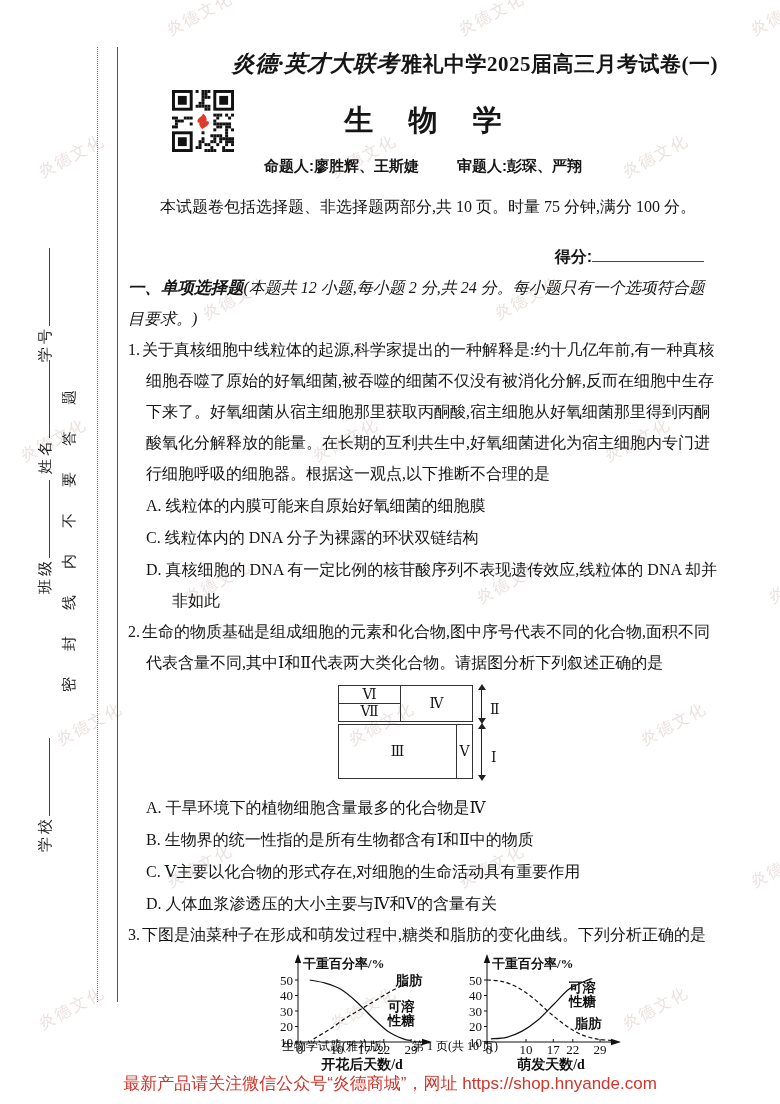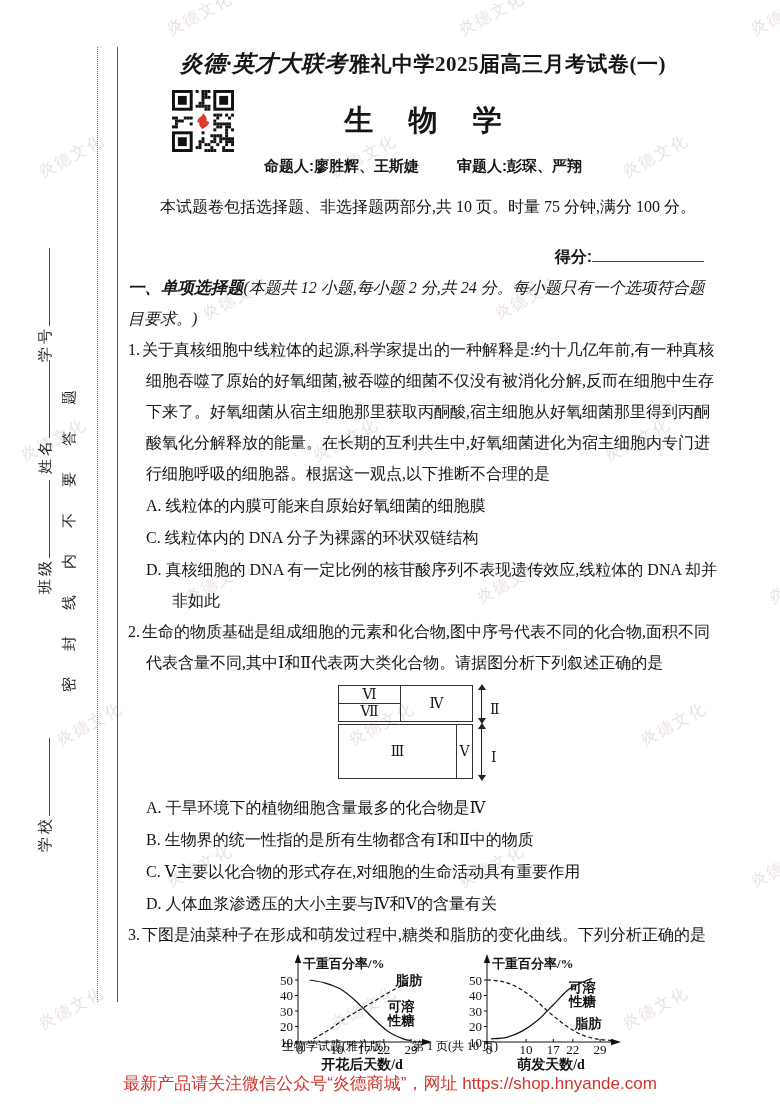--- a/index.html
+++ b/index.html
@@ -16,21 +16,21 @@
   .side-field{position:absolute;height:22px;line-height:22px;white-space:nowrap;
               transform:rotate(-90deg);transform-origin:0 100%;
               font-size:15px;letter-spacing:3px;color:#222;}
   .side-field .blank{display:inline-block;width:78px;height:14px;
               border-bottom:1px solid #444;vertical-align:baseline;letter-spacing:0;}
   .seal-col{position:absolute;left:80px;top:670px;height:22px;line-height:22px;
             transform:rotate(-90deg);transform-origin:0 100%;
             font-size:15px;letter-spacing:26px;white-space:nowrap;color:#222;}
   
   .content{position:absolute;left:128px;top:48px;width:590px;}
-  .exam-title{text-align:center;font-size:21px;font-weight:bold;letter-spacing:.5px;}
+  .exam-title{text-align:right;font-size:21px;font-weight:bold;letter-spacing:.5px;}
   .exam-title .series{font-style:italic;font-size:22.5px;margin-right:2px;}
   .qr{position:absolute;left:170px;top:90px;width:66px;height:62px;}
   .subject{text-align:center;font-size:29px;font-weight:bold;letter-spacing:14px;
            margin-top:22px;text-indent:14px;}
   .setters{text-align:center;font-size:15px;font-weight:bold;margin-top:16px;
            font-family:"Liberation Sans","DejaVu Sans",sans-serif;}
   .setters .rev{margin-left:34px;}
   .paper-info{margin-top:21px;font-size:16px;padding-left:32px;}
   .score-row{margin-top:28px;text-align:right;padding-right:14px;font-size:16px;height:24px;}
   .score-label{font-weight:bold;font-family:"Liberation Sans","DejaVu Sans",sans-serif;}

